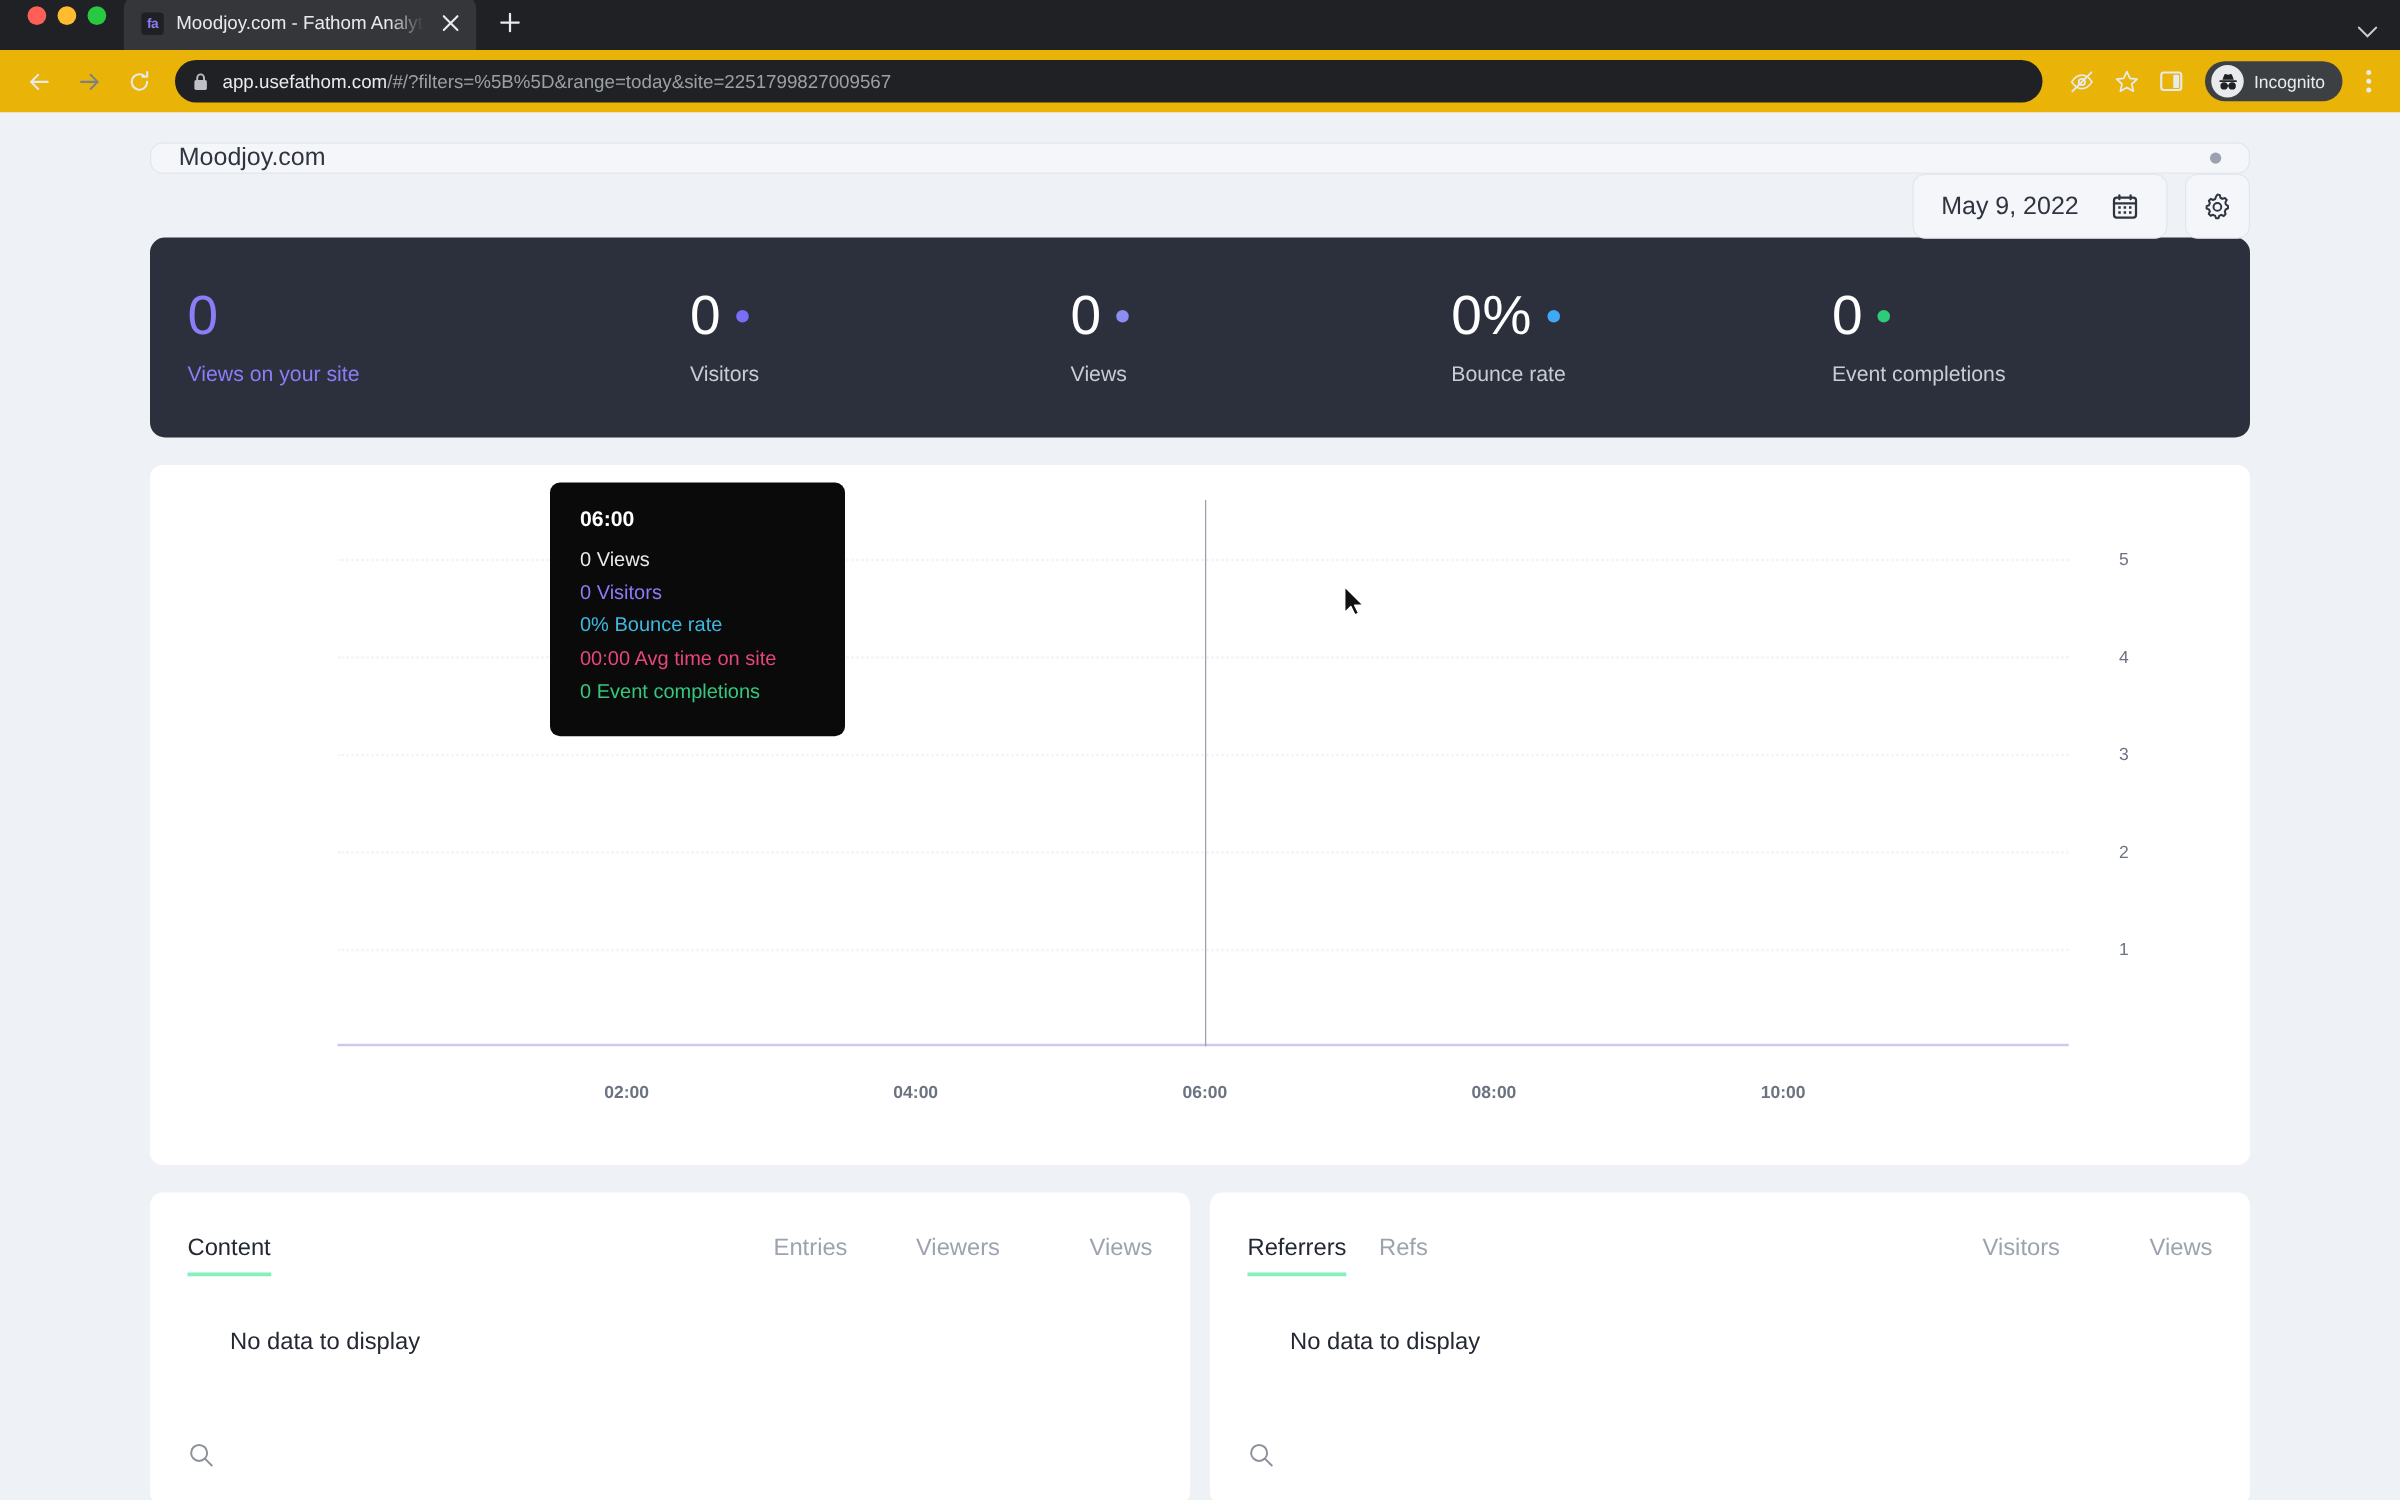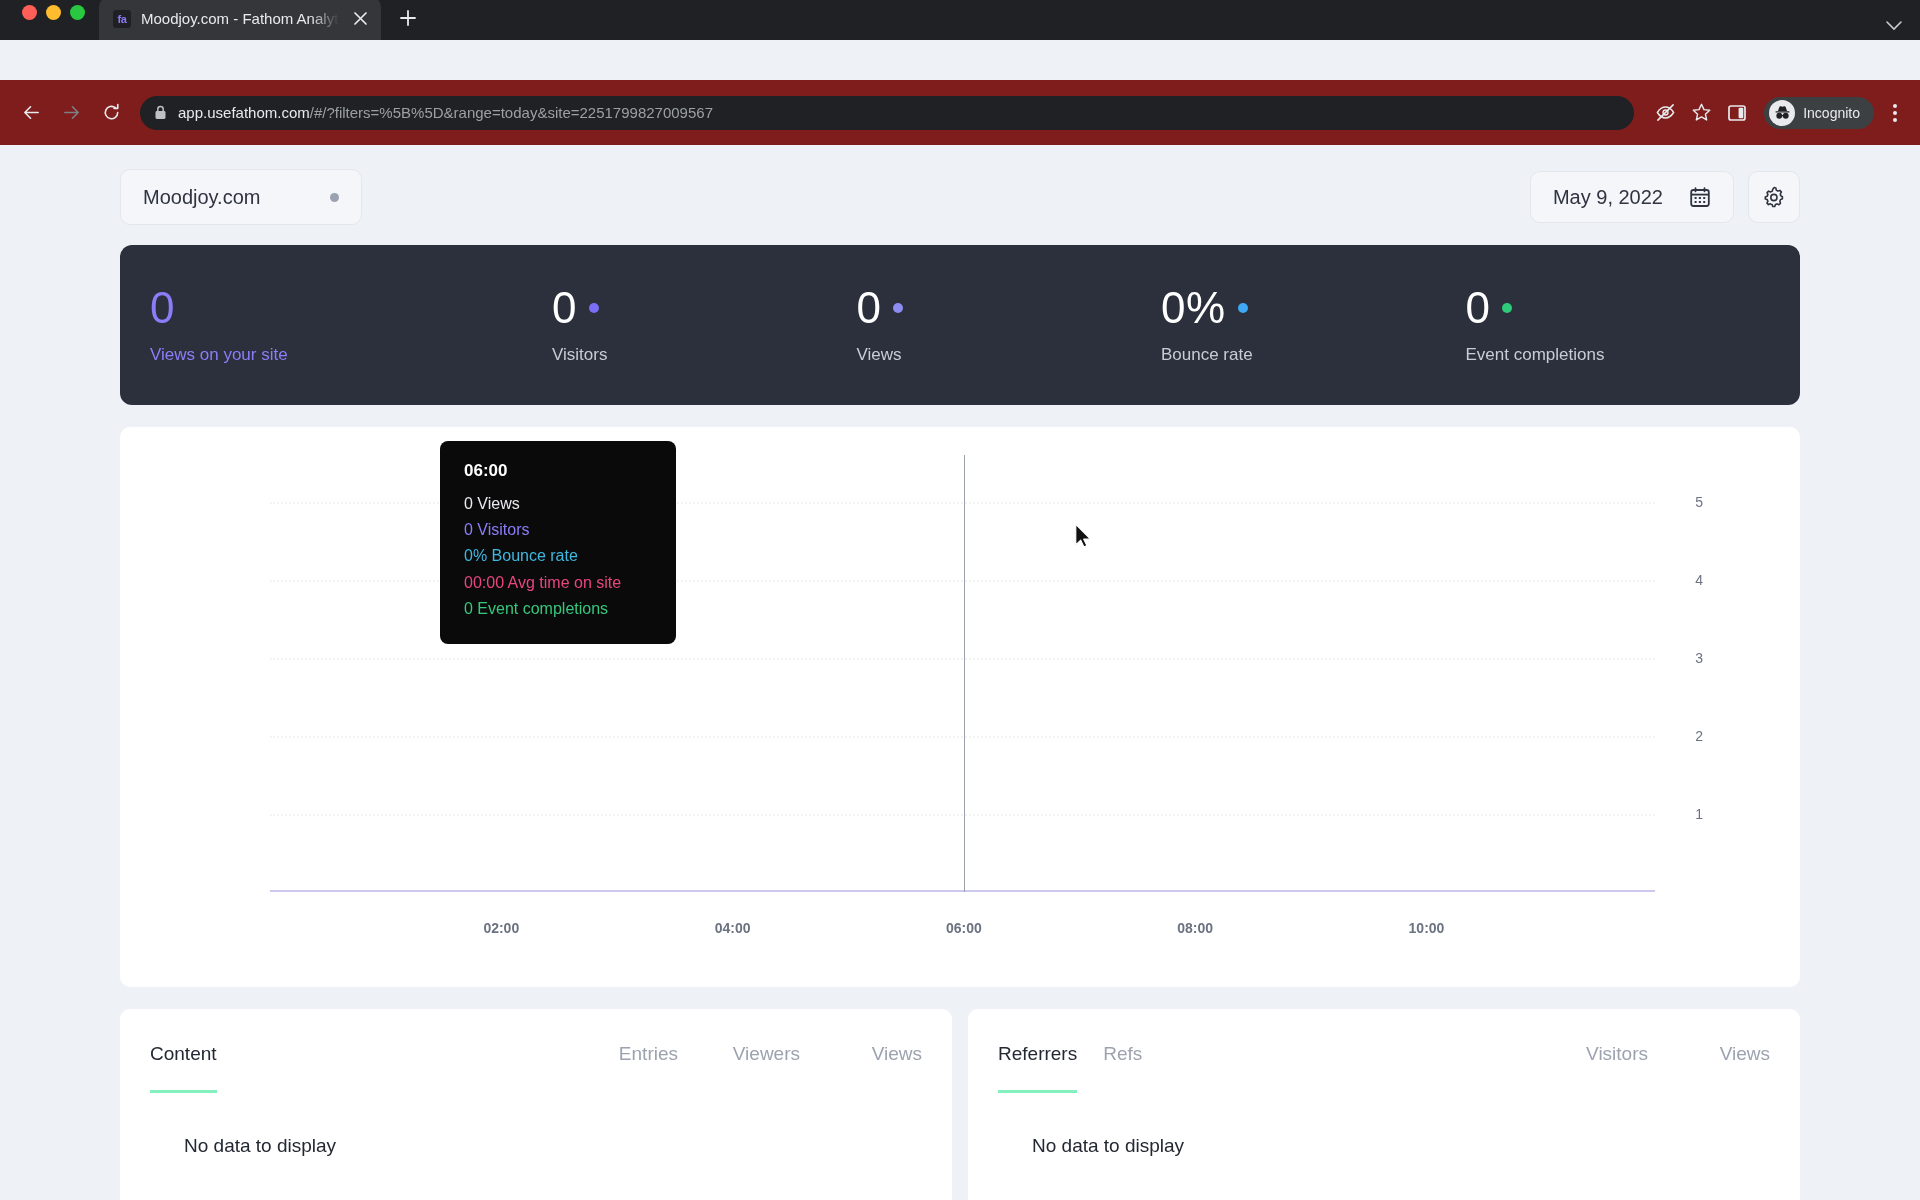--- a/index.html
+++ b/index.html
@@ -36,22 +36,22 @@
     flex: 1; color: #e8eaed; font-size: 15px; white-space: nowrap; overflow: hidden;
     -webkit-mask-image: linear-gradient(to right, #000 calc(100% - 28px), transparent 100%);
     mask-image: linear-gradient(to right, #000 calc(100% - 28px), transparent 100%);
   }
   .tab-close { width: 22px; height: 22px; flex:none; display:flex; align-items:center; justify-content:center; border-radius: 50%; }
   .new-tab { width: 34px; height: 34px; margin: 0 0 5px 10px; display:flex; align-items:center; justify-content:center; border-radius: 50%; }
 
   .chev-right { margin-left: auto; margin-right: 18px; margin-bottom: 9px; display:flex; align-items:center; }
 
   .toolbar {
-    height: 65px; background: #7f1d1d; display: flex; align-items: center;
-    padding: 0 10px 0 14px; gap: 6px; flex: none; margin-top: 40px;
+    height: 50px; background: #eab308; display: flex; align-items: center;
+    padding: 0 10px 0 14px; gap: 6px; flex: none;
   }
   .nav-btn { width: 34px; height: 34px; display: flex; align-items: center; justify-content: center; border-radius: 50%; flex:none; }
   .omnibox {
     flex: 1; height: 34px; background: #202124; border-radius: 17px;
     display: flex; align-items: center; padding: 0 14px; gap: 11px; margin: 0 8px 0 6px;
     min-width: 0;
   }
   .omnibox .urltext { font-size: 15px; color: #e8eaed; white-space: nowrap; overflow: hidden; }
   .urltext .dim { color: #9aa0a6; }
   .tb-right { display: flex; align-items: center; gap: 2px; }
@@ -61,21 +61,21 @@
   }
   .incog-ava { width: 26px; height: 26px; border-radius: 50%; background: #e8eaed; display:flex; align-items:center; justify-content:center; }
   .incognito-pill span { color: #e8eaed; font-size: 14px; }
   .kebab { width: 30px; height: 34px; display: flex; flex-direction: column; align-items: center; justify-content: center; gap: 3px; margin-left: 4px; }
   .kebab i { width: 4px; height: 4px; border-radius: 50%; background: #e8eaed; display:block; }
 
   
   .viewport { flex: 1; background: #eef1f5; overflow: hidden; position: relative; }
   .page { padding: 24px 120px 0 120px; }
 
-  .app-header { display: flex; align-items: center; height: 56px; margin-bottom: 20px; }
+  .app-header { display: flex; height: 56px; margin-bottom: 20px; flex-direction: column; }
   .site-select {
     height: 56px; min-width: 242px; background: #f4f6f9; border: 1px solid #e3e7ed; border-radius: 10px;
     display: flex; align-items: center; justify-content: space-between; padding: 0 22px;
   }
   .site-select .name { font-size: 20px; color: #2f3440; }
   .site-select .status { width: 9px; height: 9px; border-radius: 50%; background: #9aa2b0; margin-left: 36px; }
   .header-right { margin-left: auto; display: flex; align-items: center; gap: 14px; }
   .date-pill {
     height: 52px; background: #f4f6f9; border: 1px solid #e3e7ed; border-radius: 10px;
     display: flex; align-items: center; gap: 26px; padding: 0 22px;
@@ -127,21 +127,21 @@
   .tooltip .tt-time { font-size: 17px; font-weight: bold; color: #ffffff; margin-bottom: 10px; }
   .tooltip .tt-row { font-size: 16px; line-height: 1.64; }
 
   .cursor { position: absolute; width: 18px; height: 26px; pointer-events: none; }
 
   
   .panels { display: flex; gap: 16px; margin-top: 22px; }
   .panel { flex: 1; background: #ffffff; border-radius: 10px; height: 250px; padding: 34px 30px 0 30px; position: relative; }
   .panel-head { display: flex; align-items: flex-start; }
   .tabs { display: flex; gap: 26px; }
-  .ptab { font-size: 19px; color: #9ca3af; padding-bottom: 25px; }
+  .ptab { font-size: 19px; color: #9ca3af; padding-bottom: 8px; }
   .ptab.active { color: #232833; border-bottom: 3px solid #84f0bd; }
   .cols { margin-left: auto; display: flex; gap: 26px; }
   .col { font-size: 19px; color: #9ca3af; width: 96px; text-align: right; }
   .nodata { margin-top: 42px; font-size: 19px; color: #232833; margin-left: 34px; }
   .panel-search { position: absolute; left: 30px; bottom: 24px; }
 </style>
 </head>
 <body>
 
 <div class="browser">

